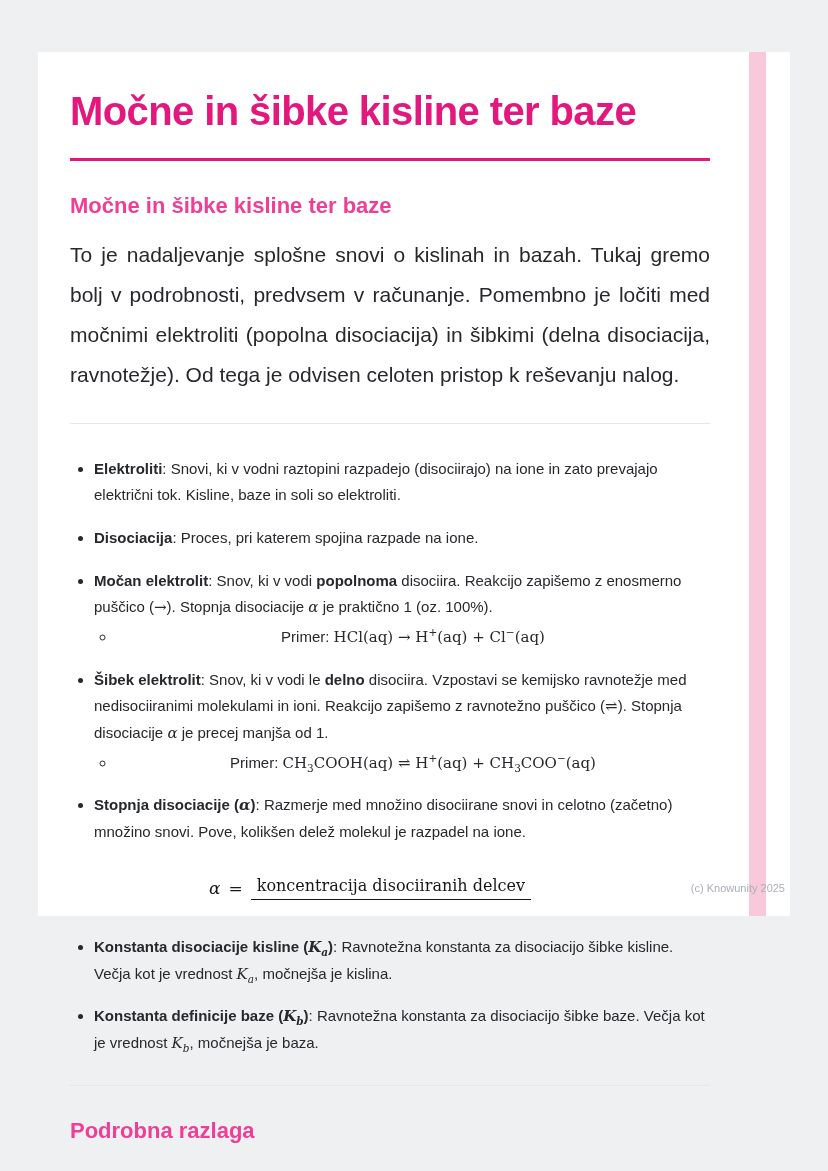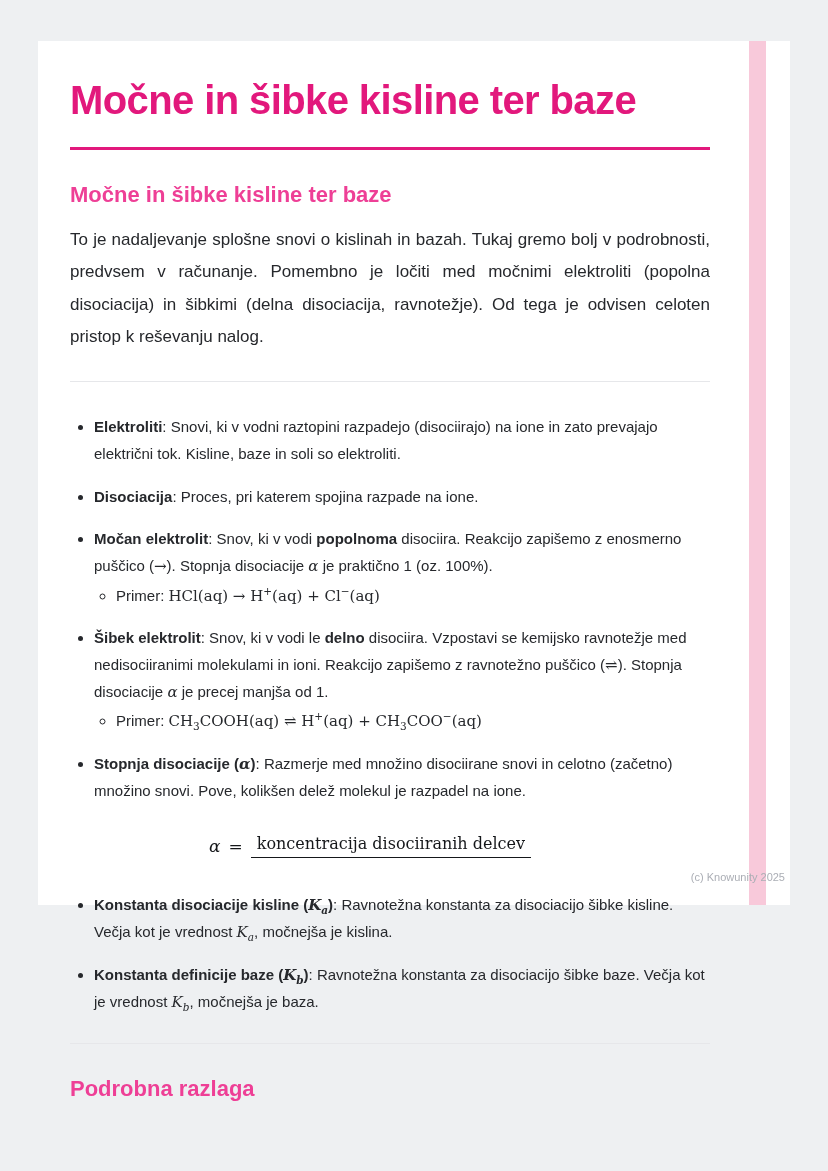--- a/index.html
+++ b/index.html
@@ -4,21 +4,21 @@
 <style>
   * { margin:0; padding:0; box-sizing:border-box; }
   html,body { width:828px; height:1171px; }
   body {
     background: var(--page_bg, #eef0f2);
     font-family: "Liberation Sans", "DejaVu Sans", sans-serif;
     position: relative;
     overflow: hidden;
   }
   .page {
-    position:absolute; left:38px; top:41px; width:752px; height:864px;
+    position:absolute; left:38px; top:52px; width:752px; height:864px;
     background:#ffffff;
   }
   .strip {
     position:absolute; top:0; bottom:0; left:711px; width:17px;
     background: var(--strip, #f8c9da);
     z-index:1;
   }
   .content { position:relative; padding:36px 80px 0 32px; z-index:0; }
   .main-title {
     font-size:40px; font-weight:800; line-height:1.15;
@@ -26,32 +26,32 @@
     letter-spacing:-0.6px;
     margin-bottom:24px;
   }
   .title-rule { height:3px; background: var(--accent, #e2187c); margin-bottom:32px; }
   .section-heading {
     font-size:22px; font-weight:700;
     color: var(--heading, #ee3f96);
     margin-bottom:16px;
   }
   .body-para {
-    font-size:17px; line-height:1.9; color: var(--text, #26282c);
+    font-size:21px; line-height:1.9; color: var(--text, #26282c);
     text-align:justify;
     margin-bottom:24px;
   }
   .divider { border:none; border-top:1px solid var(--divider, #e6e7ea); margin:28px 0 32px; }
   ul.main-list { list-style:disc; padding-left:24px; margin-bottom:6px; }
   ul.main-list > li {
     font-size:15px; line-height:1.78; color: var(--text, #26282c);
     margin-bottom:16px;
   }
   ul.sub-list { list-style:circle; padding-left:22px; margin-top:3px; }
-  ul.sub-list > li { margin-bottom:0; }
+  ul.sub-list > li { margin-bottom:0;text-align:center; }
   .bold { font-weight:700;text-align:center; }
   .italic { font-style:italic; }
   .math { font-family:"DejaVu Serif", "Liberation Serif", serif; }
   sub, sup { font-size:0.7em; line-height:0; }
   .formula {
     display:flex; justify-content:center; align-items:center; gap:8px;
     font-family:"DejaVu Serif", "Liberation Serif", serif;
     font-size:17px; color:#15171a;
     margin:30px 40px 34px 0;
   }

